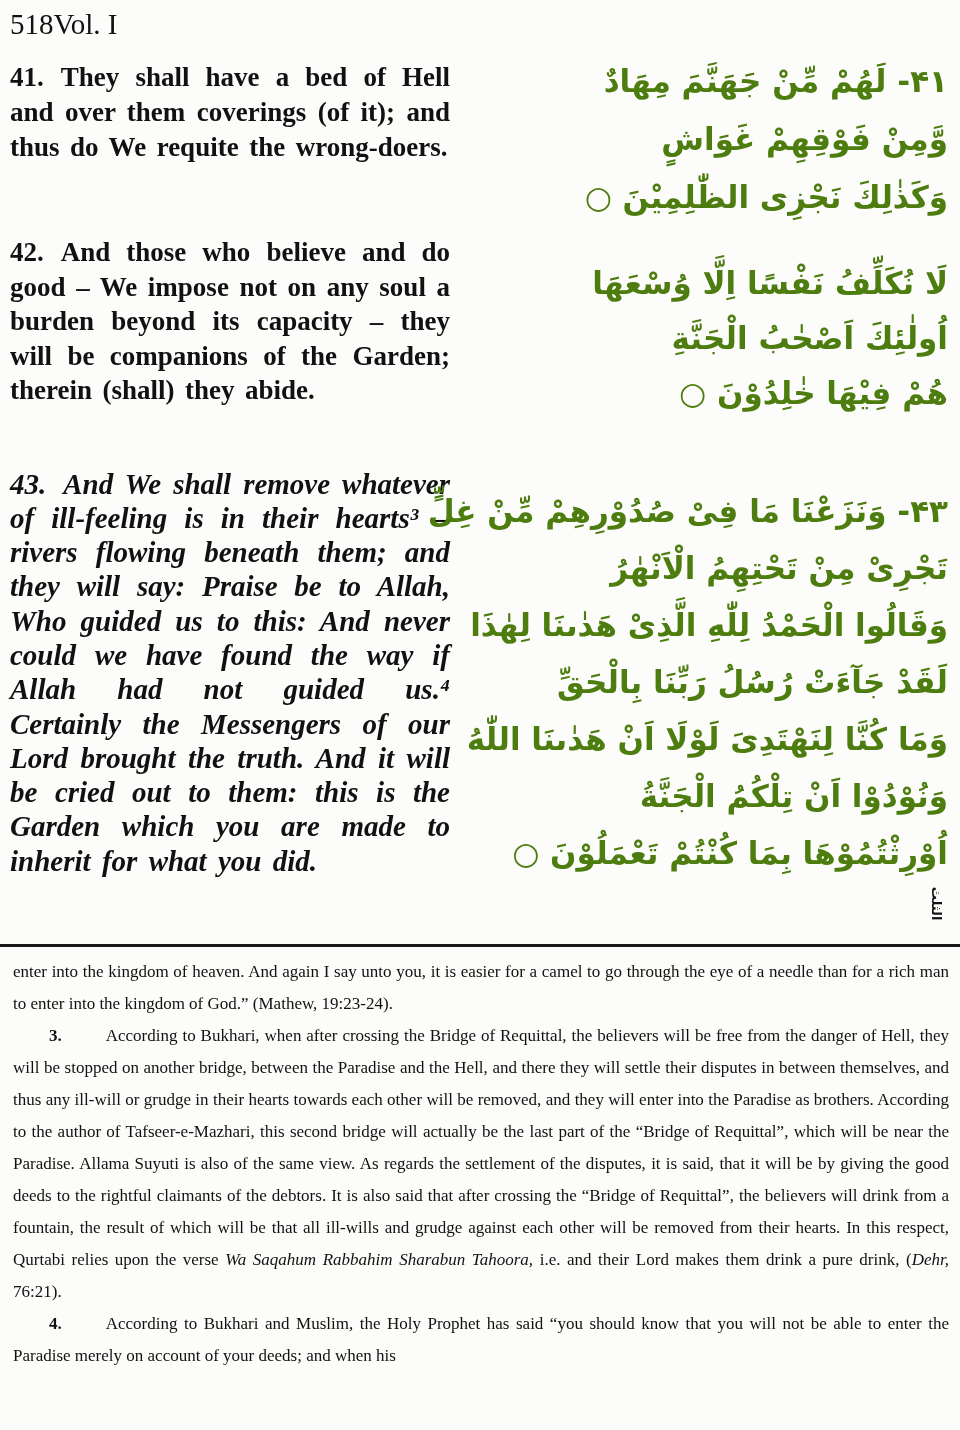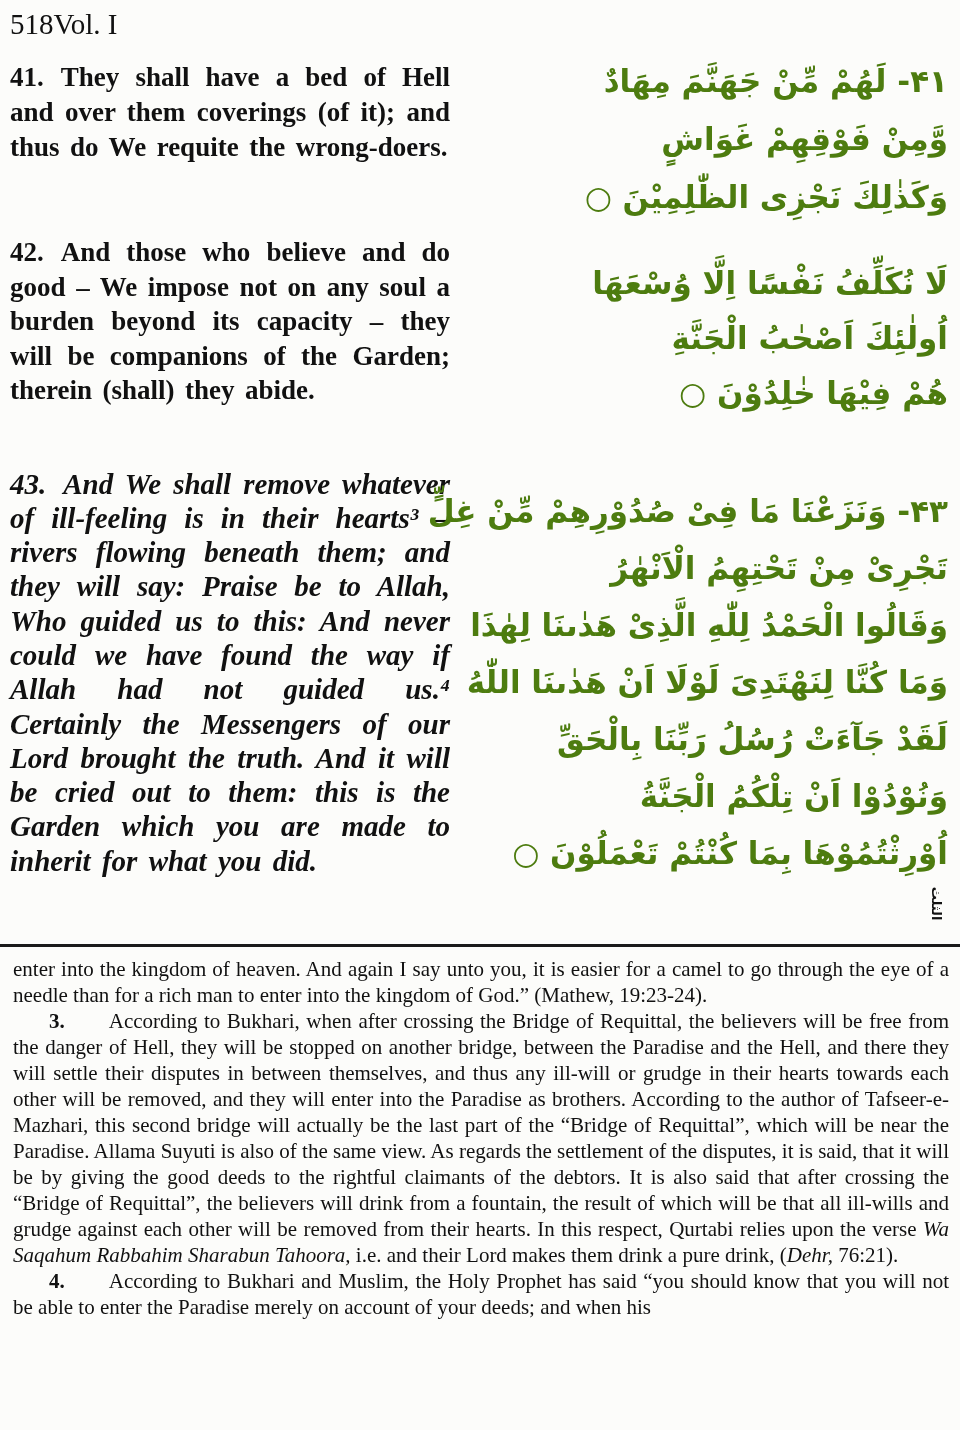--- a/index.html
+++ b/index.html
@@ -45,21 +45,21 @@
   .margin-note{
     position:absolute;right:6px;top:856px;
     font-family:"DejaVu Sans",sans-serif;font-size:13px;font-weight:bold;
     transform:rotate(90deg);transform-origin:center;
     direction:rtl;
   }
   
   .separator{height:0;border-top:3px solid #1a1a1a;margin:0;}
   .footnotes{
     padding:9px 11px 0 13px;
-    font-size:21px;line-height:26px;text-align:justify;
+    font-size:17px;line-height:32px;text-align:justify;
   }
   .footnote{margin:0;}
   .fn-num{font-weight:bold;}
   .fn-gap{display:inline-block;width:44px;}
   .indented{text-indent:36px;}
 </style>
 </head>
 <body>
 
 <div class="page">
@@ -91,22 +91,22 @@
       </div>
       <div class="arabic-block" id="a42">
         <div class="arabic-line">لَا نُكَلِّفُ نَفْسًا اِلَّا وُسْعَهَا</div>
         <div class="arabic-line">اُولٰئِكَ اَصْحٰبُ الْجَنَّةِ</div>
         <div class="arabic-line">هُمْ فِيْهَا خٰلِدُوْنَ ○</div>
       </div>
       <div class="arabic-block" id="a43">
         <div class="arabic-line">۴۳- وَنَزَعْنَا مَا فِىْ صُدُوْرِهِمْ مِّنْ غِلٍّ</div>
         <div class="arabic-line">تَجْرِىْ مِنْ تَحْتِهِمُ الْاَنْهٰرُ</div>
         <div class="arabic-line">وَقَالُوا الْحَمْدُ لِلّٰهِ الَّذِىْ هَدٰىنَا لِهٰذَا</div>
+        <div class="arabic-line">لَقَدْ جَآءَتْ رُسُلُ رَبِّنَا بِالْحَقِّ</div>
         <div class="arabic-line">وَمَا كُنَّا لِنَهْتَدِىَ لَوْلَا اَنْ هَدٰىنَا اللّٰهُ</div>
-        <div class="arabic-line">لَقَدْ جَآءَتْ رُسُلُ رَبِّنَا بِالْحَقِّ</div>
         <div class="arabic-line">وَنُوْدُوْا اَنْ تِلْكُمُ الْجَنَّةُ</div>
         <div class="arabic-line">اُوْرِثْتُمُوْهَا بِمَا كُنْتُمْ تَعْمَلُوْنَ ○</div>
       </div>
     </div>
 
     <div class="margin-note">الثلث</div>
   </div>
 
   <div class="separator"></div>
 

